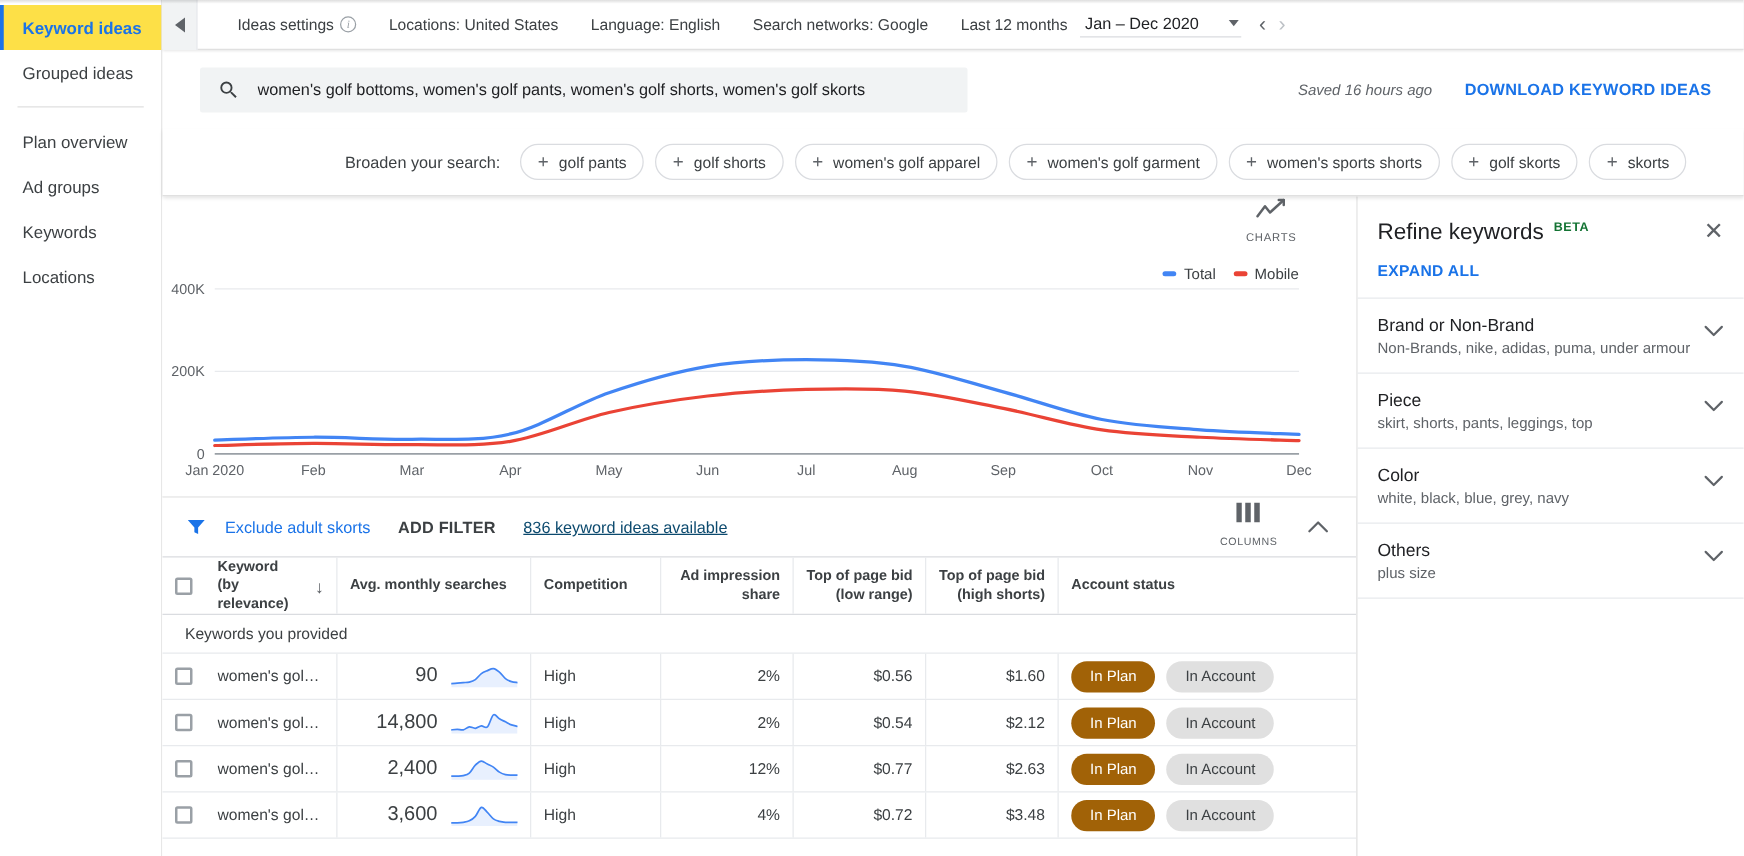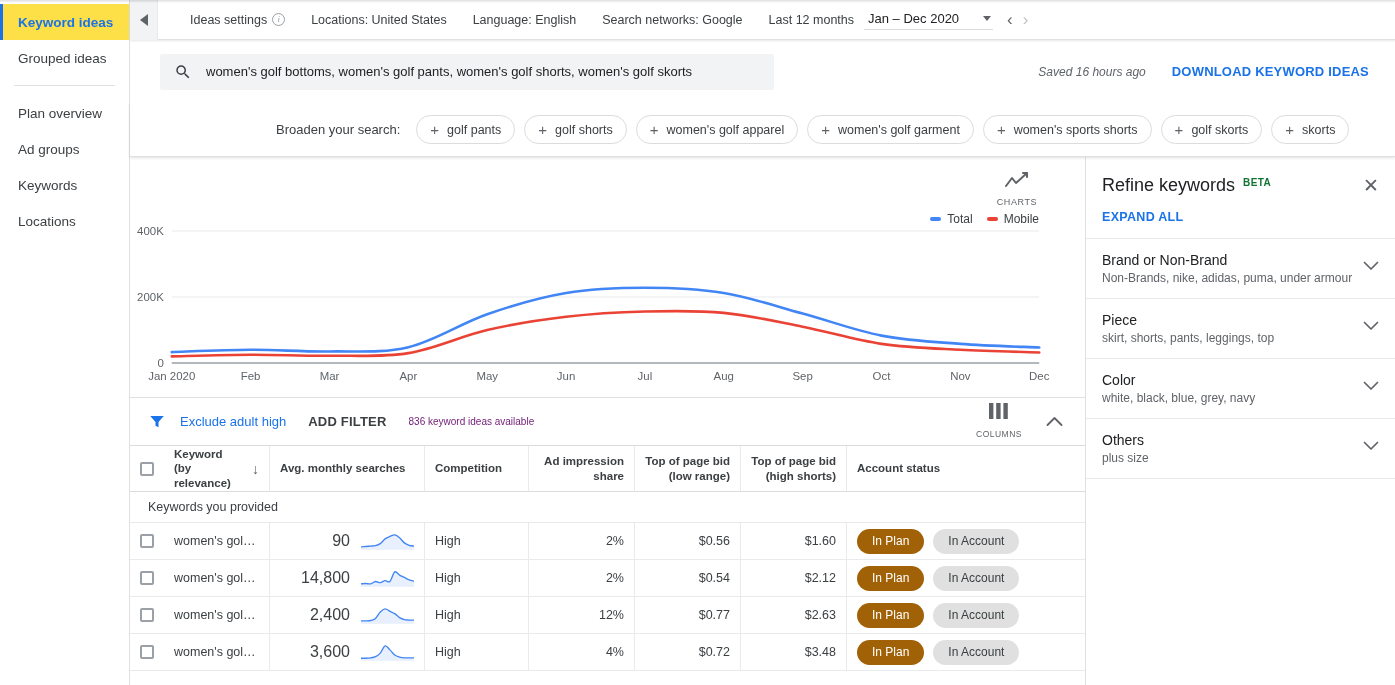--- a/index.html
+++ b/index.html
@@ -115,40 +115,40 @@
   }
   .chip .plus { font-size: 15px; color: #5f6368; margin-right: 8px; line-height: 1; font-weight: 300; }
 
   
   #content { flex: 1; display: flex; min-height: 0; background: #fff; }
   #leftpane { flex: 1; min-width: 0; display: flex; flex-direction: column; background: #fff; }
 
   
   #chartwrap { height: 240px; position: relative; flex: 0 0 240px; background: #fff; padding: 0 14px 0 0; }
   #charts-btn {
-    position: absolute; right: 46px; top: 14px; width: 44px; text-align: center; cursor: pointer; margin-left: 20px;
+    position: absolute; right: 46px; top: 1px; width: 44px; text-align: center; cursor: pointer; margin-left: 20px;
   }
   #charts-btn .clabel { font-size: 9px; color: #5f6368; letter-spacing: .6px; margin-top: 2px; }
   #legend {
     position: absolute; right: 46px; top: 55px; display: flex;
     align-items: center; font-size: 12px; color: #3c4043;
   }
   .lg-item { display: flex; align-items: center; margin-left: 14px; cursor: pointer; }
   .lg-swatch { width: 11px; height: 4px; border-radius: 2px; margin-right: 6px; }
   #plot { position: absolute; left: 0; top: 0; width: 100%; height: 240px; }
 
   
   #filterbar {
     height: 48px; display: flex; align-items: center; padding: 0 14px 0 18px;
     border-top: 1px solid #e0e0e0; flex: 0 0 48px; background: #fff;
   }
   #funnel-icon { margin-right: 14px; cursor: pointer; display: flex; }
   #exclude-link { font-size: 13px; color: #1a73e8; cursor: pointer; margin-right: 22px; }
   #add-filter { font-size: 13px; color: #3c4043; font-weight: bold; cursor: pointer; margin-right: 22px; letter-spacing: .2px; }
-  #ideas-count { font-size: 10px; color: #701a75; }
+  #ideas-count { font-size: 13px; color: #0c4a6e; text-decoration: underline; }
   #columns-btn { margin-left: auto; text-align: center; cursor: pointer; width: 44px; }
   #columns-btn .clabel { font-size: 8.5px; color: #5f6368; letter-spacing: .5px; margin-top: 3px; }
   #collapse-chev { margin-left: 26px; margin-right: 8px; cursor: pointer; display: flex; }
 
   
   #table { flex: 1; display: flex; flex-direction: column; min-height: 0; background: #fff; }
   .trow { display: flex; height: 37px; align-items: stretch; border-bottom: 1px solid #e8eaed; }
   #thead {
     display: flex; height: 47px; border-top: 1px solid #dadce0;
     border-bottom: 1px solid #dadce0; background: #fff;
@@ -367,21 +367,21 @@
             </div>
           </div>
         </div>
 
         <div id="filterbar">
           <span id="funnel-icon">
             <svg width="18" height="18" viewBox="0 0 24 24">
               <path fill="#1a73e8" d="M3 4h18l-7 8v7l-4-2v-5z"></path>
             </svg>
           </span>
-          <span id="exclude-link">Exclude adult high</span>
+          <span id="exclude-link">Exclude adult skorts</span>
           <span id="add-filter">ADD FILTER</span>
           <span id="ideas-count">836 keyword ideas available</span>
           <span id="columns-btn">
             <svg width="19" height="16" viewBox="0 0 19 16">
               <rect x="0" y="0" width="4.4" height="16" fill="#5f6368"></rect>
               <rect x="7.2" y="0" width="4.4" height="16" fill="#5f6368"></rect>
               <rect x="14.4" y="0" width="4.4" height="16" fill="#5f6368"></rect>
             </svg>
             <span class="clabel">COLUMNS</span>
           </span>

